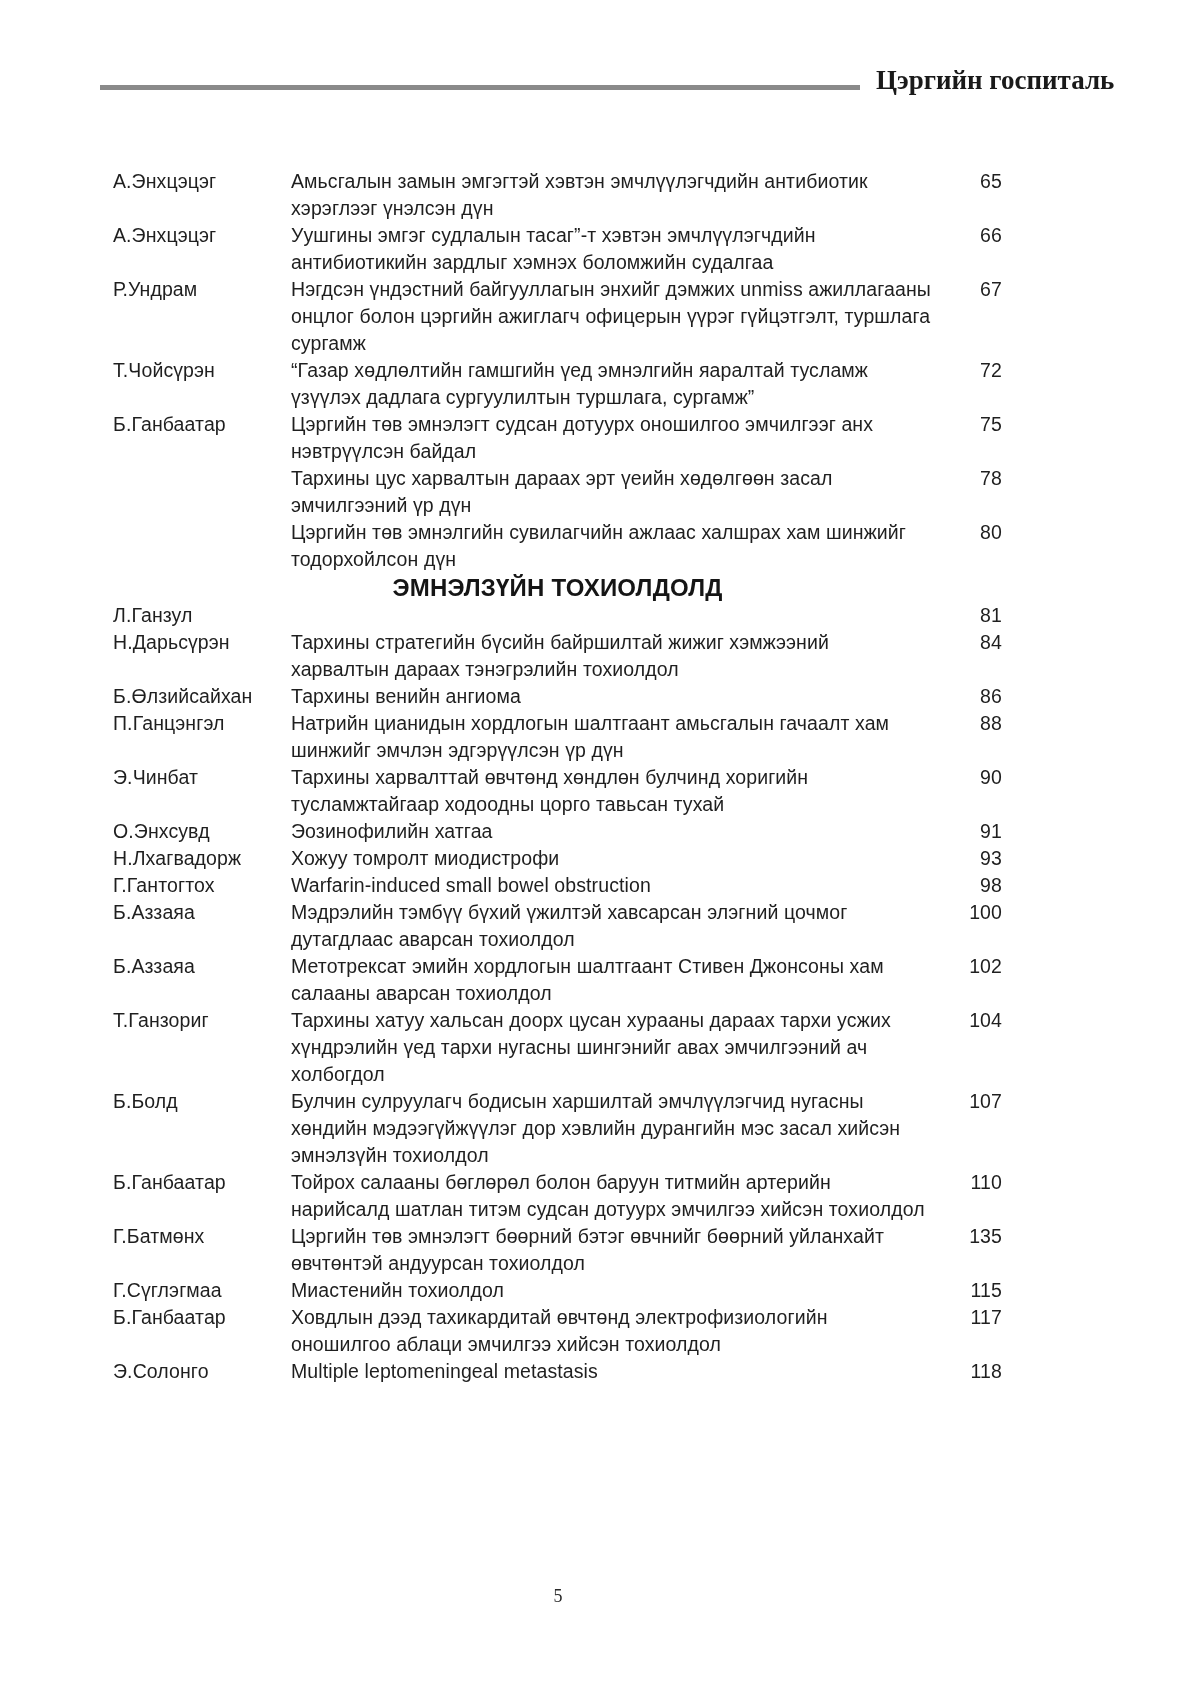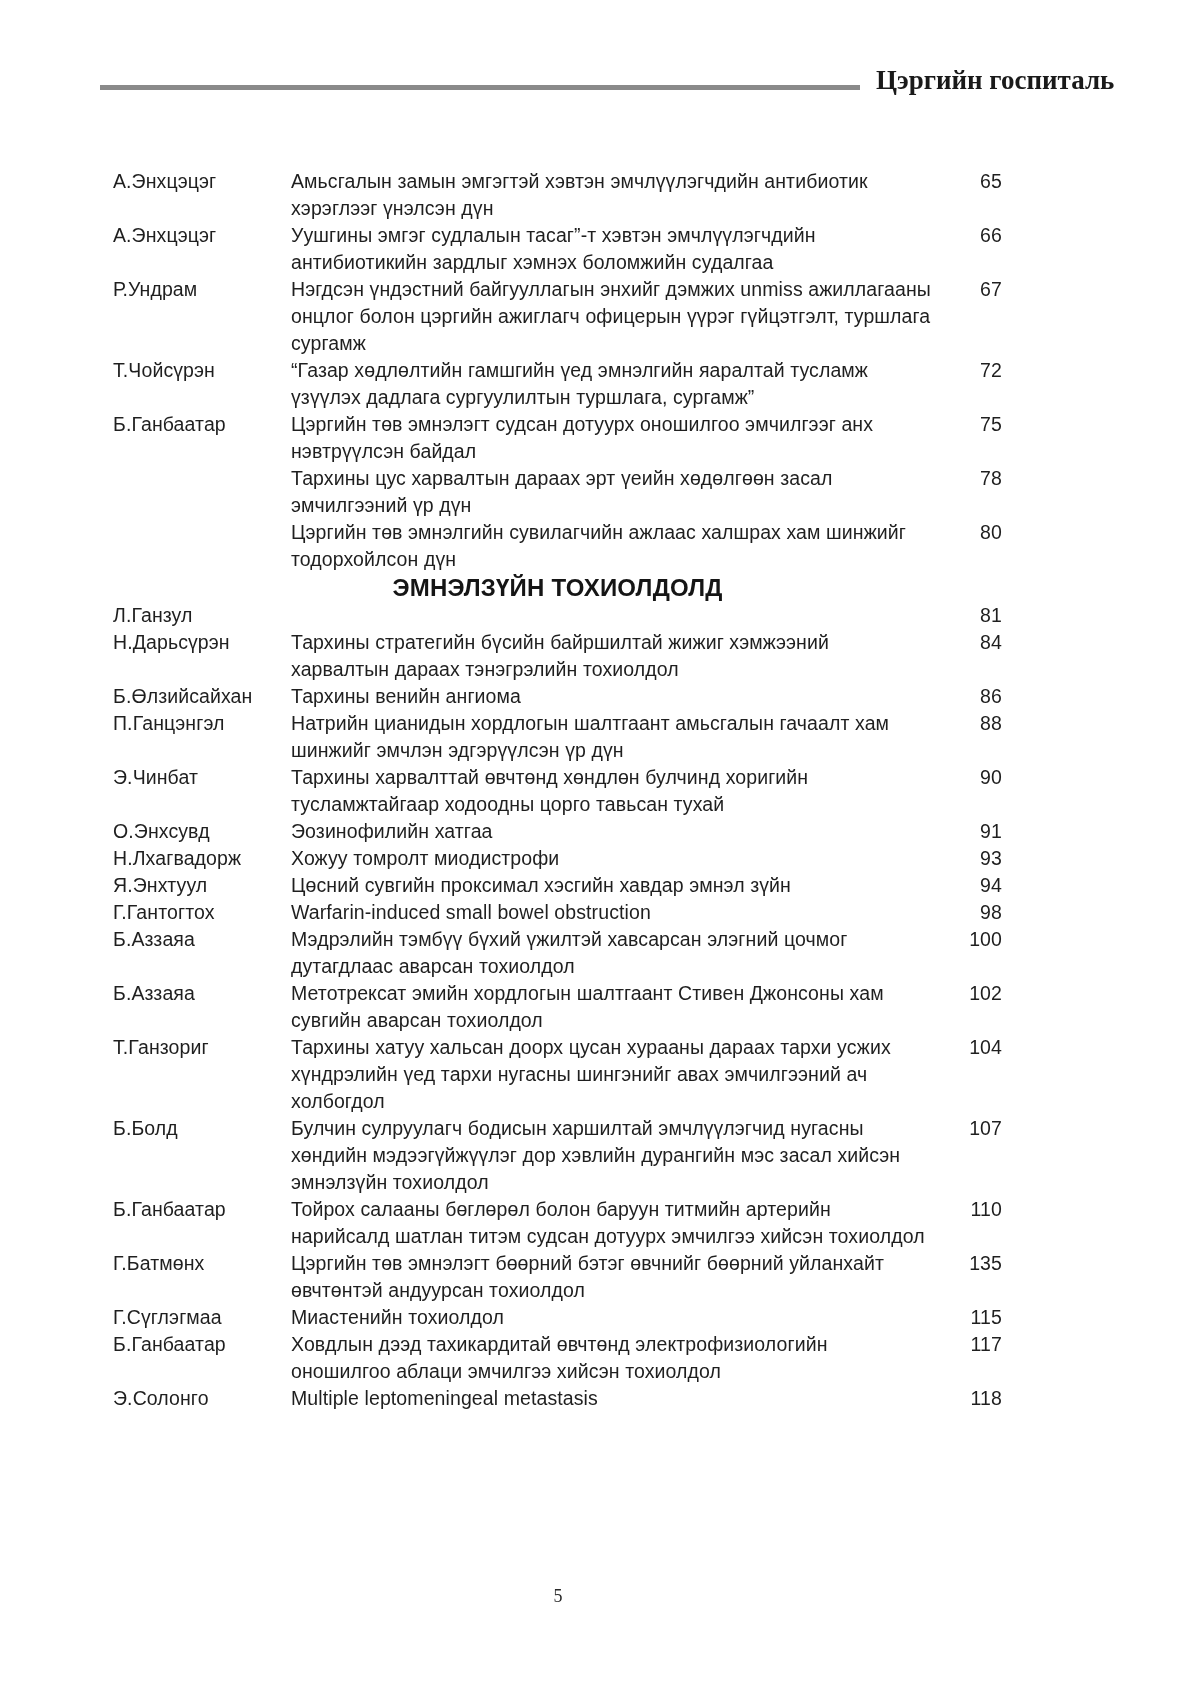--- a/index.html
+++ b/index.html
@@ -156,37 +156,32 @@
         <div class="toc-author">О.Энхсувд</div>
         <div class="toc-title">Эозинофилийн хатгаа</div>
         <div class="toc-page">91</div>
       </div>
       <div class="toc-row">
         <div class="toc-author">Н.Лхагвадорж</div>
         <div class="toc-title">Хожуу томролт миодистрофи</div>
         <div class="toc-page">93</div>
       </div>
       <div class="toc-row">
-        <div class="toc-author">Я.Энхтуул</div>
-        <div class="toc-title">Цөсний сувгийн проксимал хэсгийн хавдар эмнэл зүйн</div>
-        <div class="toc-page">94</div>
-      </div>
-      <div class="toc-row">
         <div class="toc-author">Г.Гантогтох</div>
         <div class="toc-title">Warfarin-induced small bowel obstruction</div>
         <div class="toc-page">98</div>
       </div>
       <div class="toc-row">
         <div class="toc-author">Б.Аззаяа</div>
         <div class="toc-title">Мэдрэлийн тэмбүү бүхий үжилтэй хавсарсан элэгний цочмог дутагдлаас аварсан тохиолдол</div>
         <div class="toc-page">100</div>
       </div>
       <div class="toc-row">
         <div class="toc-author">Б.Аззаяа</div>
-        <div class="toc-title">Метотрексат эмийн хордлогын шалтгаант Стивен Джонсоны хам сувгийн аварсан тохиолдол</div>
+        <div class="toc-title">Метотрексат эмийн хордлогын шалтгаант Стивен Джонсоны хам салааны аварсан тохиолдол</div>
         <div class="toc-page">102</div>
       </div>
       <div class="toc-row">
         <div class="toc-author">Т.Ганзориг</div>
         <div class="toc-title">Тархины хатуу хальсан доорх цусан хурааны дараах тархи усжих хүндрэлийн үед тархи нугасны шингэнийг авах эмчилгээний ач холбогдол</div>
         <div class="toc-page">104</div>
       </div>
       <div class="toc-row">
         <div class="toc-author">Б.Болд</div>
         <div class="toc-title">Булчин сулруулагч бодисын харшилтай эмчлүүлэгчид нугасны хөндийн мэдээгүйжүүлэг дор хэвлийн дурангийн мэс засал хийсэн эмнэлзүйн тохиолдол</div>

